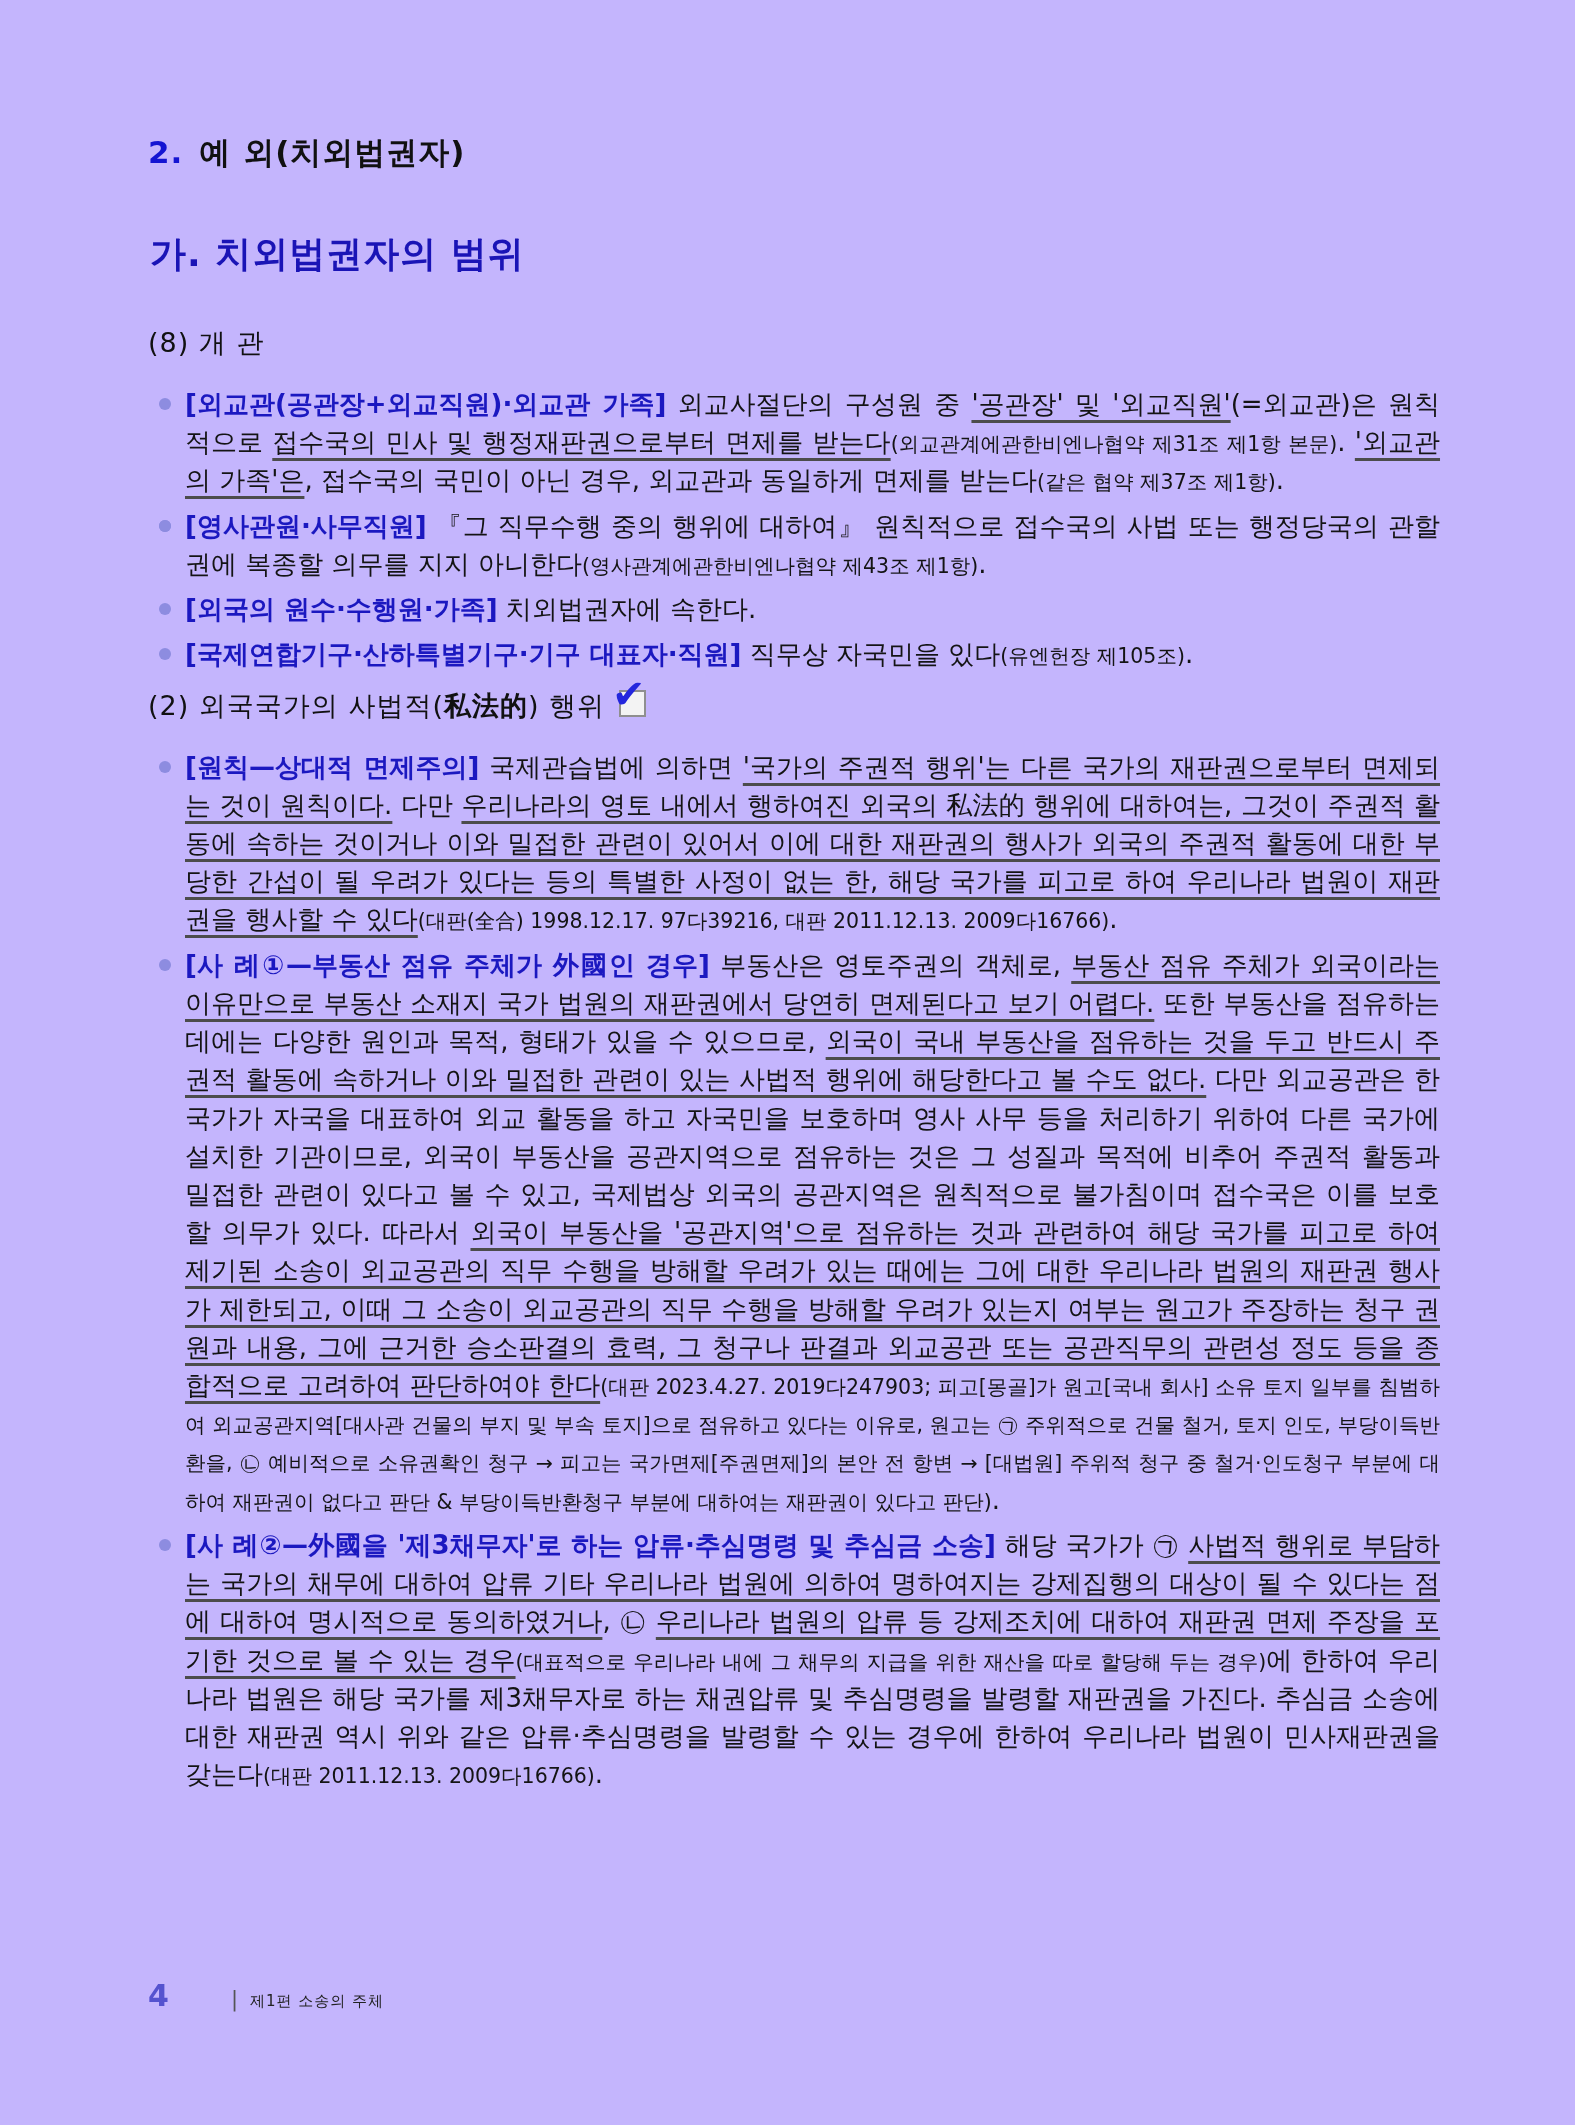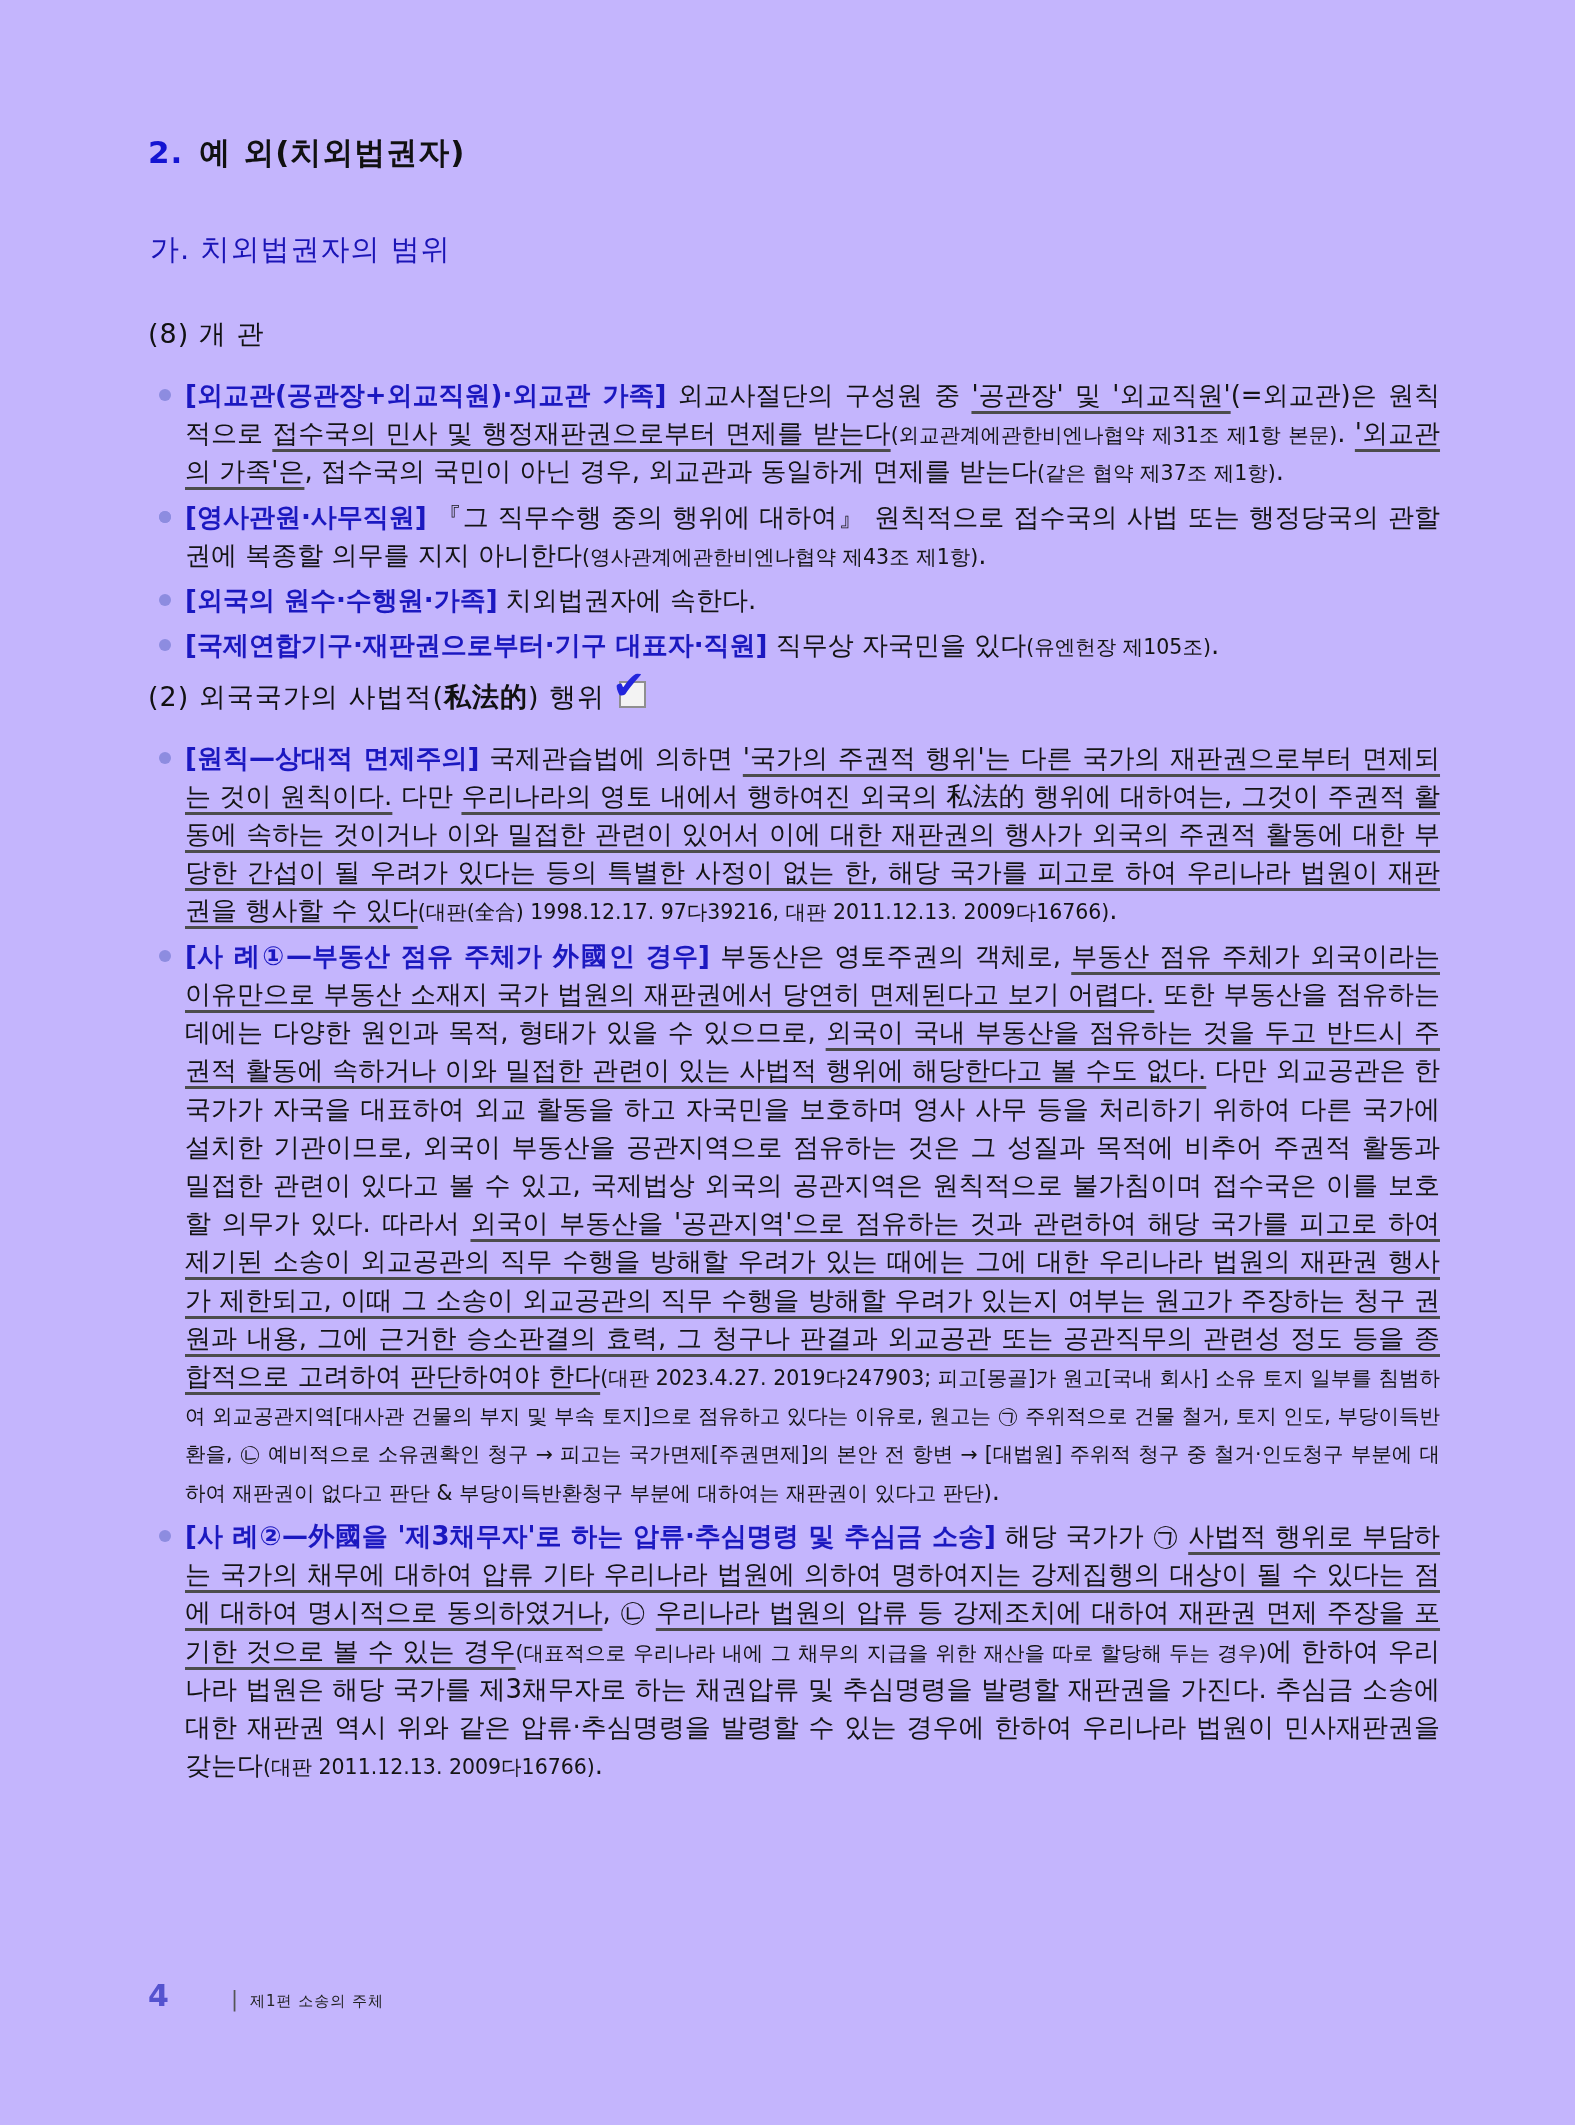--- a/index.html
+++ b/index.html
@@ -9,21 +9,21 @@
     margin:0 auto;
     background:#c4b5fd;
     box-sizing:border-box;
     padding:132px 135px 0 148px;
     color:#141414;
     font-family:"DejaVu Sans","Liberation Sans",sans-serif;
   }
   .title-row { font-size:31px; font-weight:bold; letter-spacing:1px; margin:0 0 56px 0; }
   .title-num { color:#1414d2; margin-right:16px; }
   .title-text { color:#111; }
-  .h2 { color:#1a14b6; font-size:29px; font-weight:normal; margin:0 0 46px 2px; letter-spacing:1px; }
+  .h2 { color:#1a14b6; font-size:36px; font-weight:bold; margin:0 0 46px 2px; letter-spacing:1px; }
   .h3 { font-size:27px; margin:14px 0 24px 0; color:#111; letter-spacing:1px; }
   .bullets { margin:0; }
   .bullet {
     position:relative;
     margin-left:37px;
     font-size:26px;
     line-height:1.47;
     margin-bottom:7px;
     text-align:justify;
   }
@@ -69,21 +69,21 @@
 
   <div class="h2">가. 치외법권자의 범위</div>
 
   <div class="h3">(8) 개  관</div>
 
   <div class="bullets">
       <div class="bullet"><span class="dot"></span><span><span class="seg-label">[외교관(공관장+외교직원)·외교관 가족]</span><span class="seg-body"> 외교사절단의 구성원 중 </span><span class="seg-u">'공관장' 및 '외교직원'</span><span class="seg-body">(=외교관)은 원칙적으로 </span><span class="seg-u">접수국의 민사 및 행정재판권으로부터 면제를 받는다</span><span class="seg-cite">(외교관계에관한비엔나협약 제31조 제1항 본문)</span><span class="seg-body">. </span><span class="seg-u">'외교관의 가족'은</span><span class="seg-body">, 접수국의 국민이 아닌 경우, 외교관과 동일하게 면제를 받는다</span><span class="seg-cite">(같은 협약 제37조 제1항)</span><span class="seg-body">.</span></span></div>
       <div class="bullet"><span class="dot"></span></div>
       <div class="bullet"><span class="dot"></span><span><span class="seg-label">[영사관원·사무직원]</span><span class="seg-body"> 『그 직무수행 중의 행위에 대하여』 원칙적으로 접수국의 사법 또는 행정당국의 관할권에 복종할 의무를 지지 아니한다</span><span class="seg-cite">(영사관계에관한비엔나협약 제43조 제1항)</span><span class="seg-body">.</span></span></div>
       <div class="bullet"><span class="dot"></span><span><span class="seg-label">[외국의 원수·수행원·가족]</span><span class="seg-body"> 치외법권자에 속한다.</span></span></div>
-      <div class="bullet"><span class="dot"></span><span><span class="seg-label">[국제연합기구·재판권으로부터·기구 대표자·직원]</span><span class="seg-body"> 직무상 자국민을 있다</span><span class="seg-cite">(유엔헌장 제105조)</span><span class="seg-body">.</span></span></div>
+      <div class="bullet"><span class="dot"></span><span><span class="seg-label">[국제연합기구·산하특별기구·기구 대표자·직원]</span><span class="seg-body"> 직무상 자국민을 있다</span><span class="seg-cite">(유엔헌장 제105조)</span><span class="seg-body">.</span></span></div>
     </div>
 
   <div class="h3">
     <span><span class="seg-h">(2) 외국국가의 사법적(</span><span class="seg-hb">私法的</span><span class="seg-h">) 행위</span></span><span class="checkbox"><span class="check-glyph">✔</span></span>
   </div>
 
   <div class="bullets">
       <div class="bullet"><span class="dot"></span><span><span class="seg-label">[원칙—상대적 면제주의]</span><span class="seg-body"> 국제관습법에 의하면 </span><span class="seg-u">'국가의 주권적 행위'는 다른 국가의 재판권으로부터 면제되는 것이 원칙이다.</span><span class="seg-body"> 다만 </span><span class="seg-u">우리나라의 영토 내에서 행하여진 외국의 私法的 행위에 대하여는, 그것이 주권적 활동에 속하는 것이거나 이와 밀접한 관련이 있어서 이에 대한 재판권의 행사가 외국의 주권적 활동에 대한 부당한 간섭이 될 우려가 있다는 등의 특별한 사정이 없는 한, 해당 국가를 피고로 하여 우리나라 법원이 재판권을 행사할 수 있다</span><span class="seg-cite">(대판(全合) 1998.12.17. 97다39216, 대판 2011.12.13. 2009다16766)</span><span class="seg-body">.</span></span></div>
       <div class="bullet"><span class="dot"></span><span><span class="seg-label">[사 례①—부동산 점유 주체가 外國인 경우]</span><span class="seg-body"> 부동산은 영토주권의 객체로, </span><span class="seg-u">부동산 점유 주체가 외국이라는 이유만으로 부동산 소재지 국가 법원의 재판권에서 당연히 면제된다고 보기 어렵다.</span><span class="seg-body"> 또한 부동산을 점유하는 데에는 다양한 원인과 목적, 형태가 있을 수 있으므로, </span><span class="seg-u">외국이 국내 부동산을 점유하는 것을 두고 반드시 주권적 활동에 속하거나 이와 밀접한 관련이 있는 사법적 행위에 해당한다고 볼 수도 없다.</span><span class="seg-body"> 다만 외교공관은 한 국가가 자국을 대표하여 외교 활동을 하고 자국민을 보호하며 영사 사무 등을 처리하기 위하여 다른 국가에 설치한 기관이므로, 외국이 부동산을 공관지역으로 점유하는 것은 그 성질과 목적에 비추어 주권적 활동과 밀접한 관련이 있다고 볼 수 있고, 국제법상 외국의 공관지역은 원칙적으로 불가침이며 접수국은 이를 보호할 의무가 있다. 따라서 </span><span class="seg-u">외국이 부동산을 '공관지역'으로 점유하는 것과 관련하여 해당 국가를 피고로 하여 제기된 소송이 외교공관의 직무 수행을 방해할 우려가 있는 때에는 그에 대한 우리나라 법원의 재판권 행사가 제한되고, 이때 그 소송이 외교공관의 직무 수행을 방해할 우려가 있는지 여부는 원고가 주장하는 청구 권원과 내용, 그에 근거한 승소판결의 효력, 그 청구나 판결과 외교공관 또는 공관직무의 관련성 정도 등을 종합적으로 고려하여 판단하여야 한다</span><span class="seg-cite">(대판 2023.4.27. 2019다247903; 피고[몽골]가 원고[국내 회사] 소유 토지 일부를 침범하여 외교공관지역[대사관 건물의 부지 및 부속 토지]으로 점유하고 있다는 이유로, 원고는 ㉠ 주위적으로 건물 철거, 토지 인도, 부당이득반환을, ㉡ 예비적으로 소유권확인 청구 → 피고는 국가면제[주권면제]의 본안 전 항변 → [대법원] 주위적 청구 중 철거·인도청구 부분에 대하여 재판권이 없다고 판단 &amp; 부당이득반환청구 부분에 대하여는 재판권이 있다고 판단)</span><span class="seg-body">.</span></span></div>
       <div class="bullet"><span class="dot"></span><span><span class="seg-label">[사 례②—外國을 '제3채무자'로 하는 압류·추심명령 및 추심금 소송]</span><span class="seg-body"> 해당 국가가 ㉠ </span><span class="seg-u">사법적 행위로 부담하는 국가의 채무에 대하여 압류 기타 우리나라 법원에 의하여 명하여지는 강제집행의 대상이 될 수 있다는 점에 대하여 명시적으로 동의하였거나</span><span class="seg-body">, ㉡ </span><span class="seg-u">우리나라 법원의 압류 등 강제조치에 대하여 재판권 면제 주장을 포기한 것으로 볼 수 있는 경우</span><span class="seg-cite">(대표적으로 우리나라 내에 그 채무의 지급을 위한 재산을 따로 할당해 두는 경우)</span><span class="seg-body">에 한하여 우리나라 법원은 해당 국가를 제3채무자로 하는 채권압류 및 추심명령을 발령할 재판권을 가진다. 추심금 소송에 대한 재판권 역시 위와 같은 압류·추심명령을 발령할 수 있는 경우에 한하여 우리나라 법원이 민사재판권을 갖는다</span><span class="seg-cite">(대판 2011.12.13. 2009다16766)</span><span class="seg-body">.</span></span></div>

